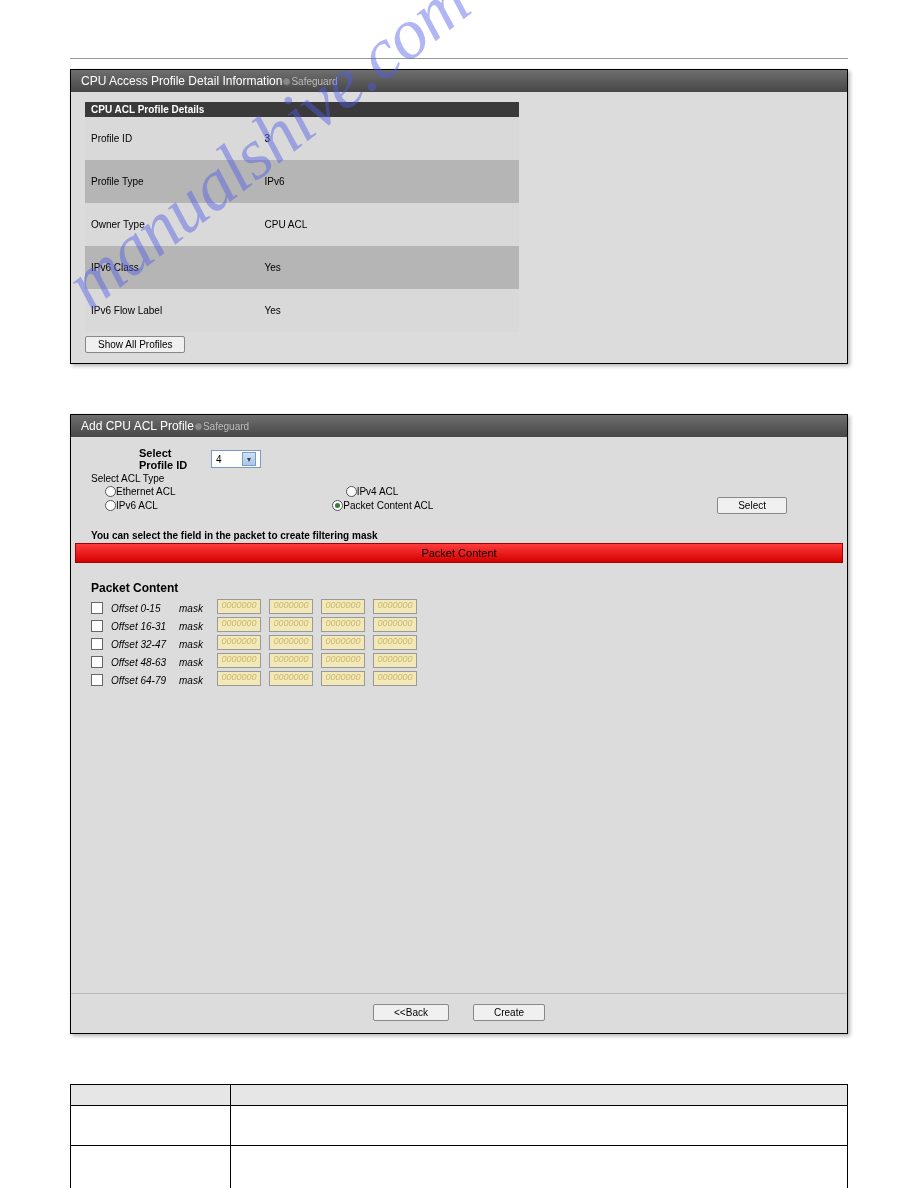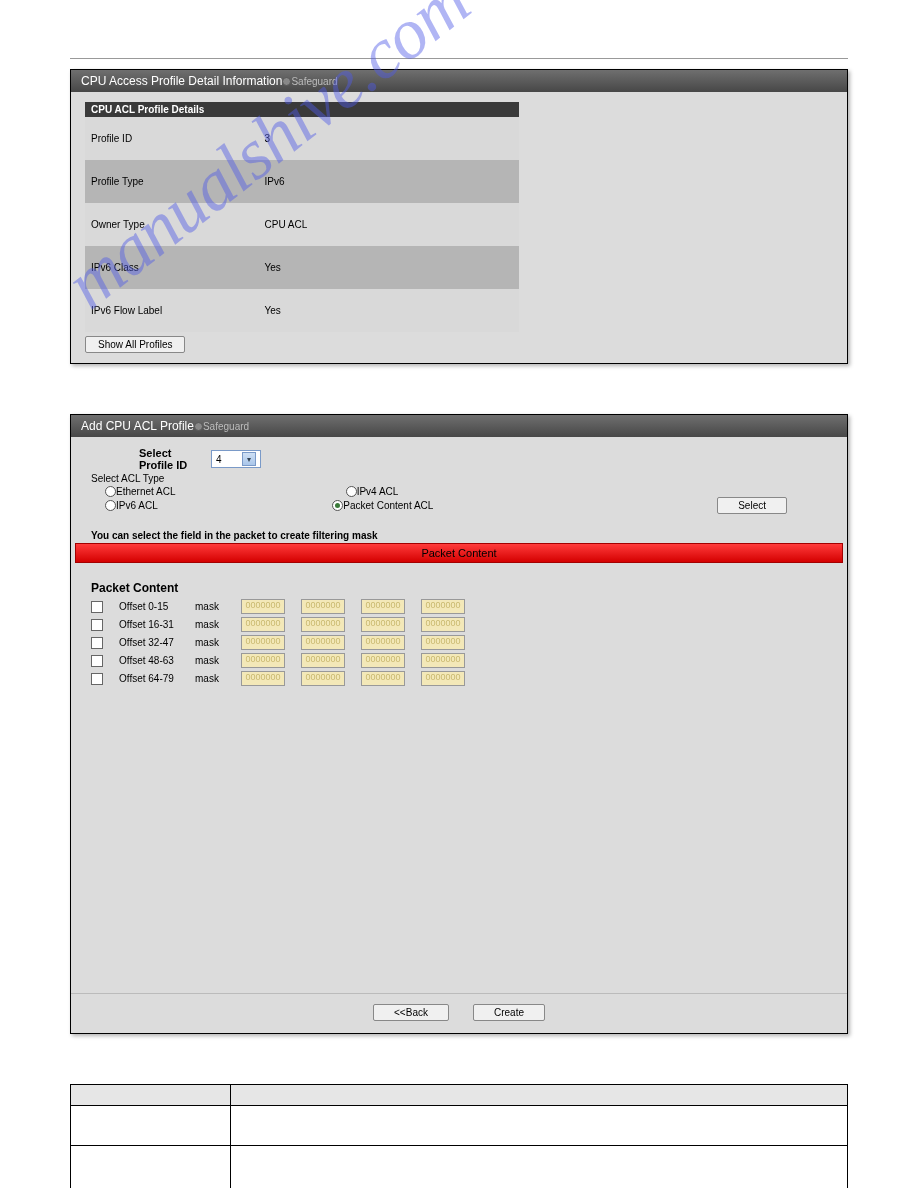--- a/index.html
+++ b/index.html
@@ -133,24 +133,25 @@
   margin: 0 4px 10px 4px;
   border: 1px solid #a30000;
 }
 .section-label {
   font-weight: bold;
   font-size: 12px;
   margin: 4px 0 4px 0;
 }
 .offset-row {
   display: flex;
-  align-items: center;
-  gap: 16px;
+  align-items: flex-end;
+  gap: 8px;
   margin-bottom: 3px;
   font-size: 10px;
+  font-style: italic;
 }
 .checkbox {
   width: 12px; height: 12px;
   border: 1px solid #666;
   background: #fff;
 }
 .offset-label { width: 60px; }
 .mask-label { width: 30px; }
 .mask-input {
   width: 44px;

